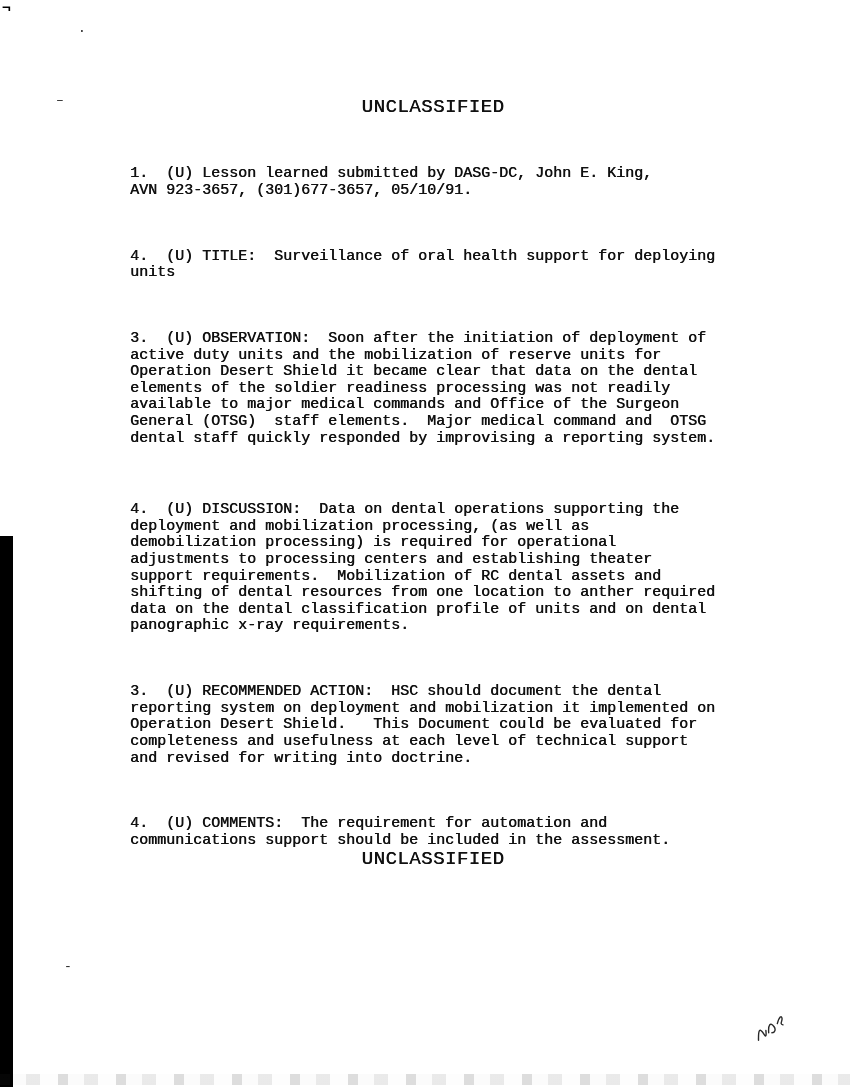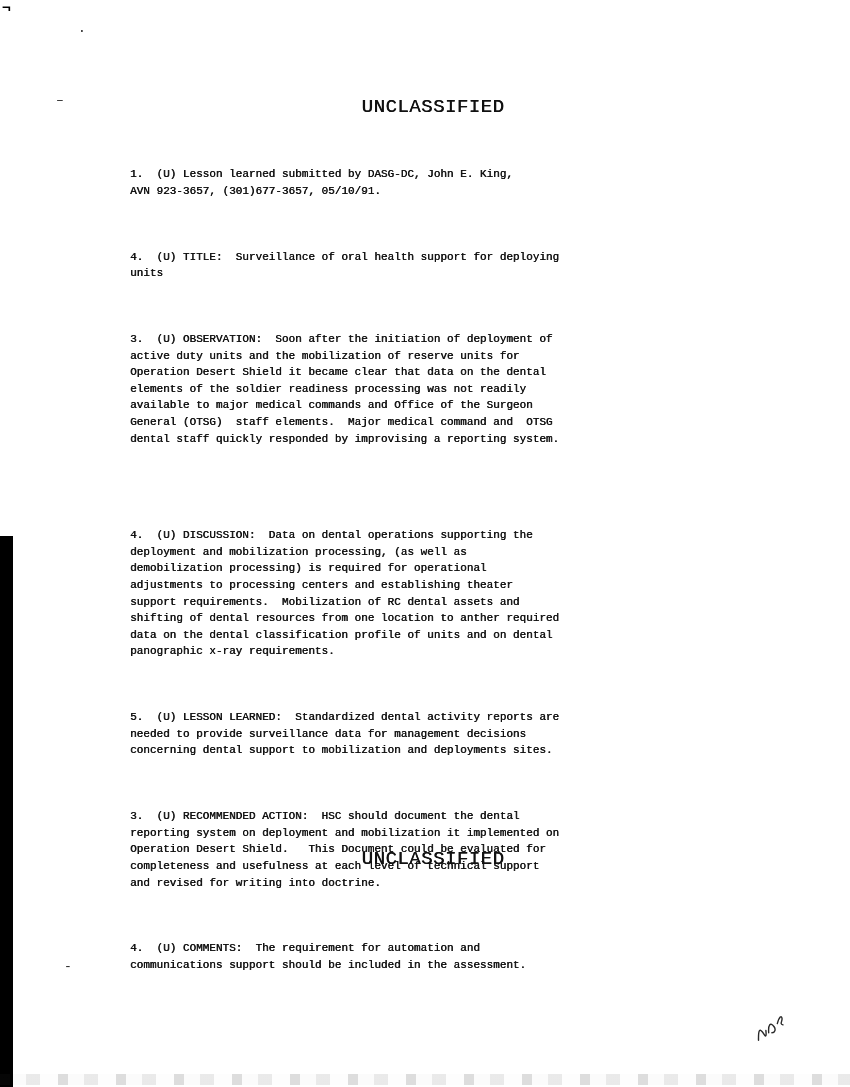--- a/index.html
+++ b/index.html
@@ -10,21 +10,21 @@
   .page {
     position: relative;
     width: 850px;
     height: 1087px;
     background: #ffffff;
     overflow: hidden;
     font-family: "Liberation Mono", "DejaVu Sans Mono", monospace;
     color: #111111;
   }
   .typewriter {
-    font-size: 11px;
+    font-size: 15px;
     line-height: 16.6px;
     white-space: pre-wrap;
     text-shadow: 0.4px 0 0 currentColor; 
   }
   .classification {
     position: absolute;
     left: 16px;
     right: 0;
     text-align: center;
     font-size: 19px;
@@ -35,21 +35,21 @@
   .doc-body {
     position: absolute;
     left: 130px;
     top: 133px;
     width: 645px;
   }
   .doc-body p {
     margin: 0 0 16px 0;
   }
   .doc-body p.extra-gap {
-    margin-bottom: 47px;
+    margin-bottom: 22px;
     font-family: Liberation Mono, monospace;
   }
   .redaction-bar {
     position: absolute;
     left: 0;
     top: 536px;
     width: 13px;
     height: 551px;
     background: #000000;
   }
@@ -119,23 +119,20 @@
 General (OTSG)  staff elements.  Major medical command and  OTSG
 dental staff quickly responded by improvising a reporting system.</p>
     <p>4.  (U) DISCUSSION:  Data on dental operations supporting the
 deployment and mobilization processing, (as well as
 demobilization processing) is required for operational
 adjustments to processing centers and establishing theater
 support requirements.  Mobilization of RC dental assets and
 shifting of dental resources from one location to anther required
 data on the dental classification profile of units and on dental
 panographic x-ray requirements.</p>
-    <p>5.  (U) LESSON LEARNED:  Standardized dental activity reports are
-needed to provide surveillance data for management decisions
-concerning dental support to mobilization and deployments sites.</p>
     <p>3.  (U) RECOMMENDED ACTION:  HSC should document the dental
 reporting system on deployment and mobilization it implemented on
 Operation Desert Shield.   This Document could be evaluated for
 completeness and usefulness at each level of technical support
 and revised for writing into doctrine.</p>
     <p>4.  (U) COMMENTS:  The requirement for automation and
 communications support should be included in the assessment.</p>
   </div>
 
   <div class="classification footer typewriter">UNCLASSIFIED</div>

